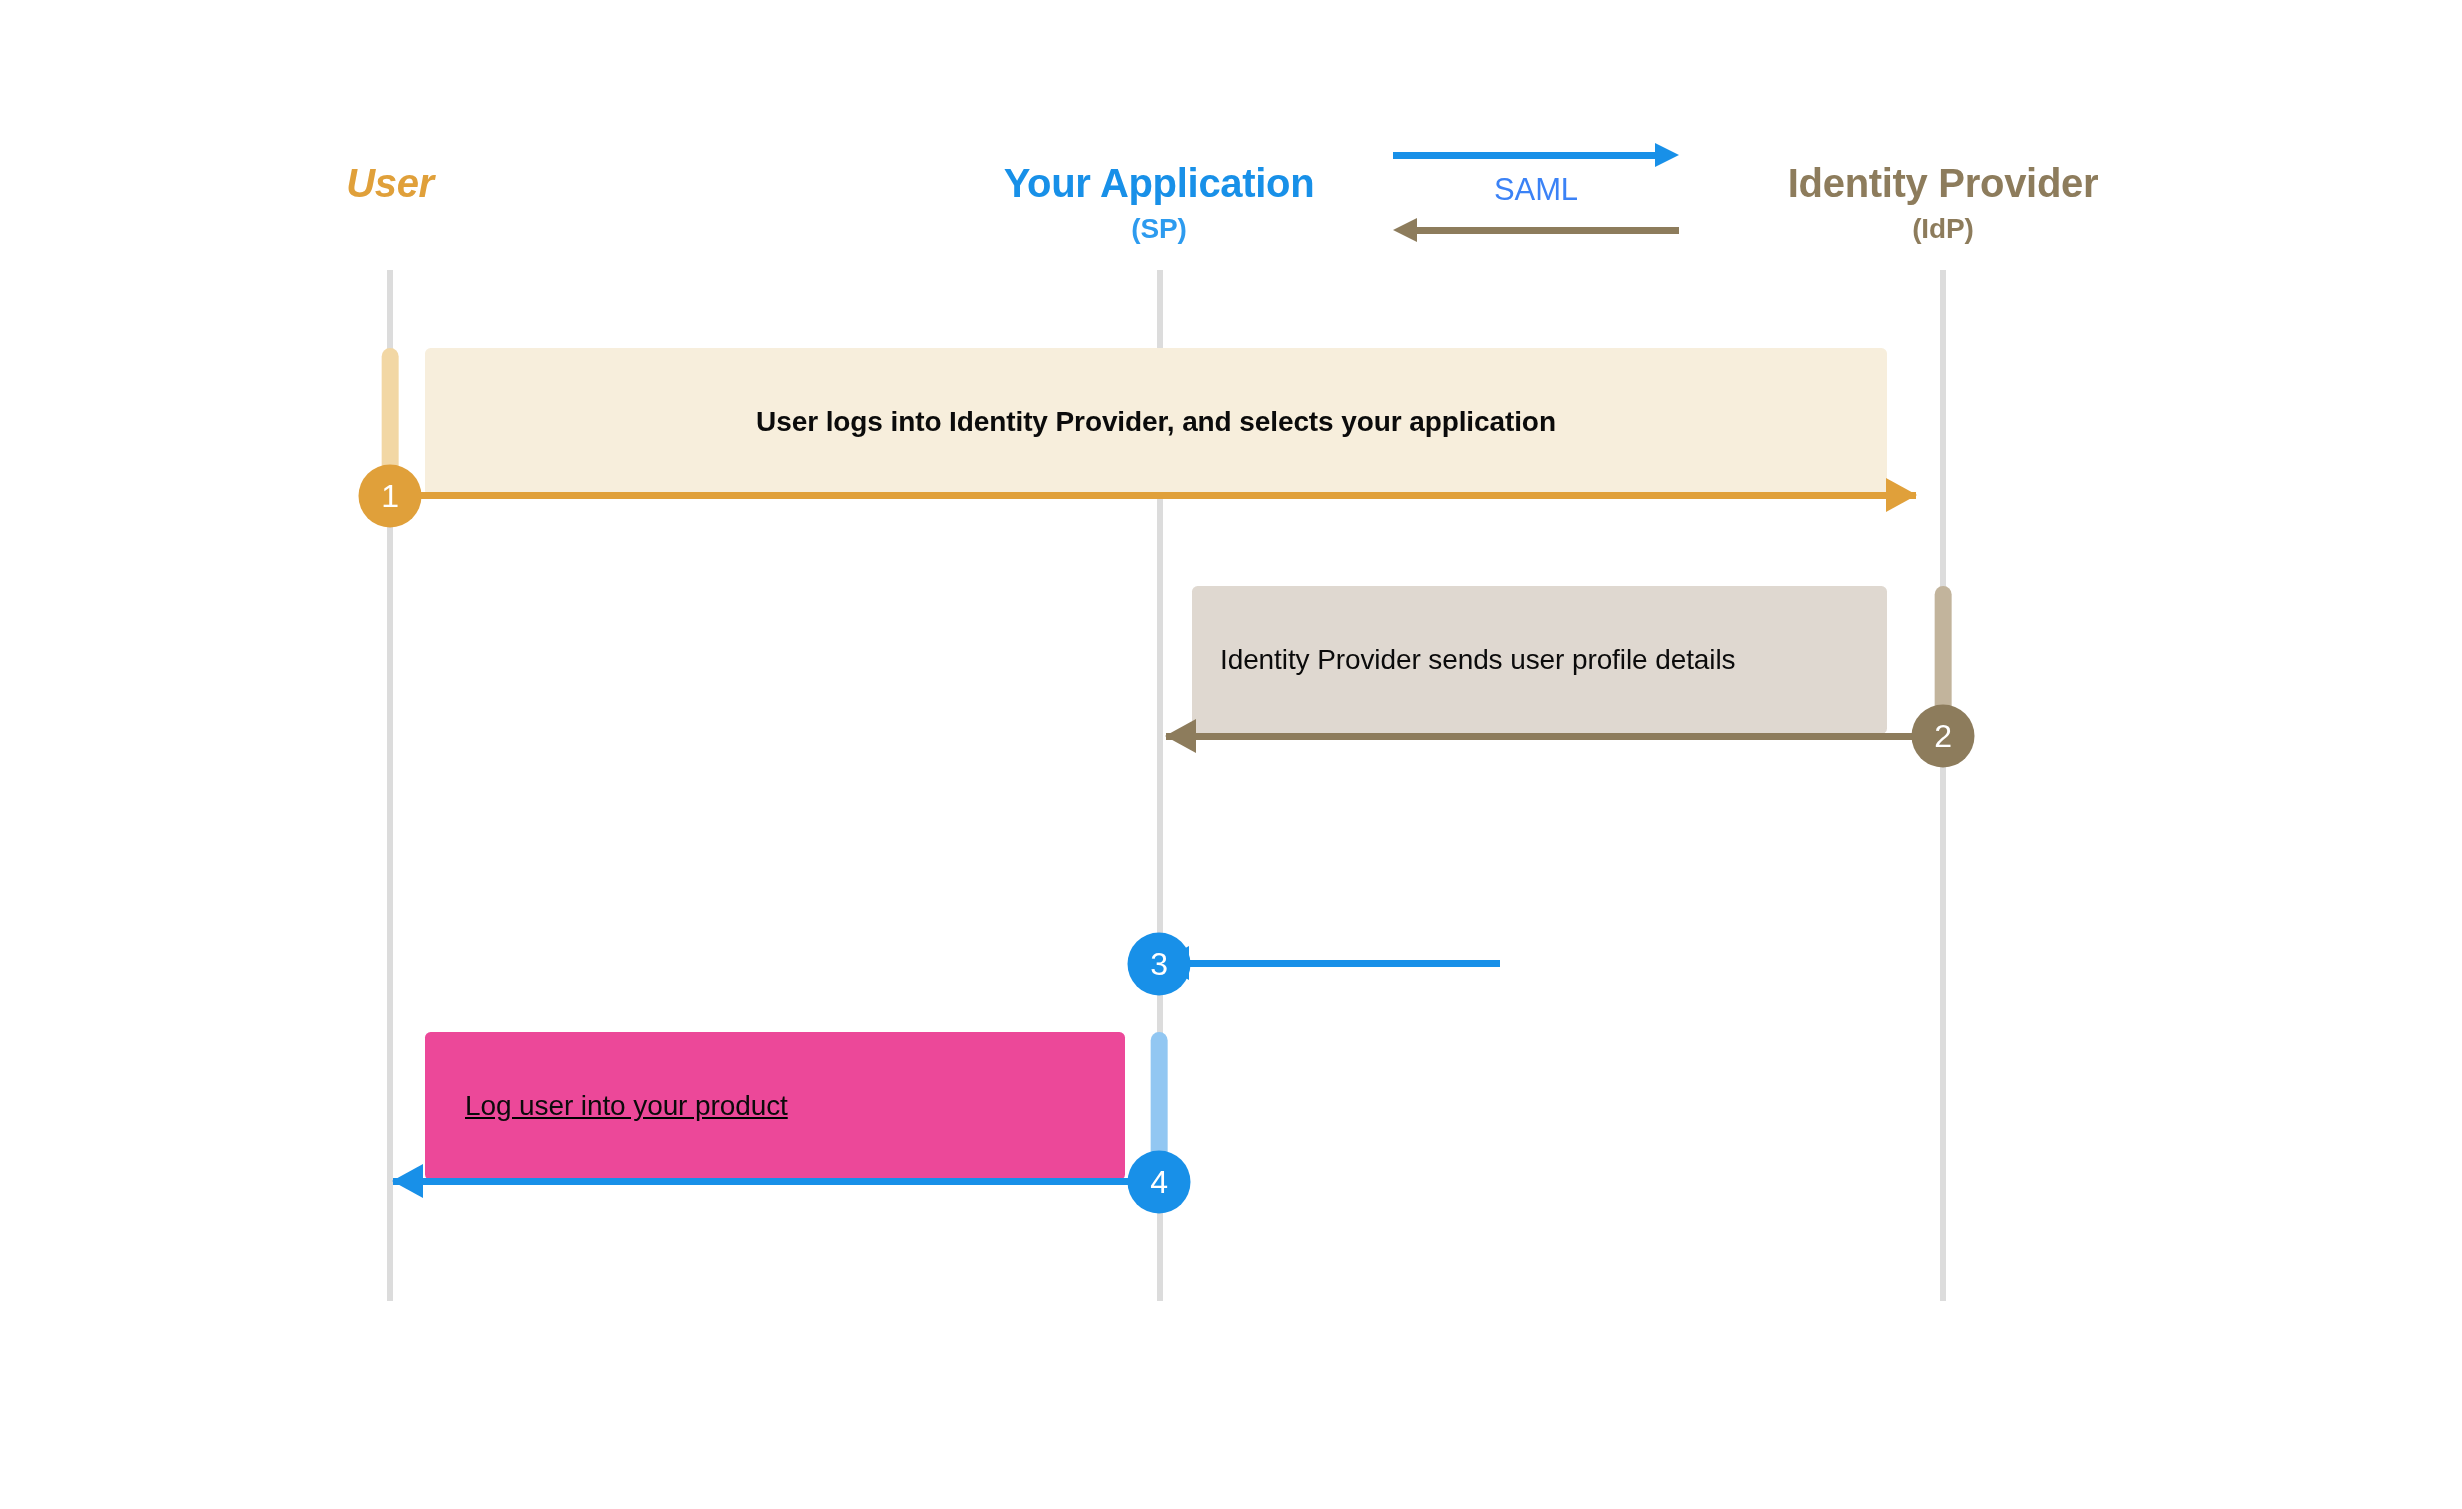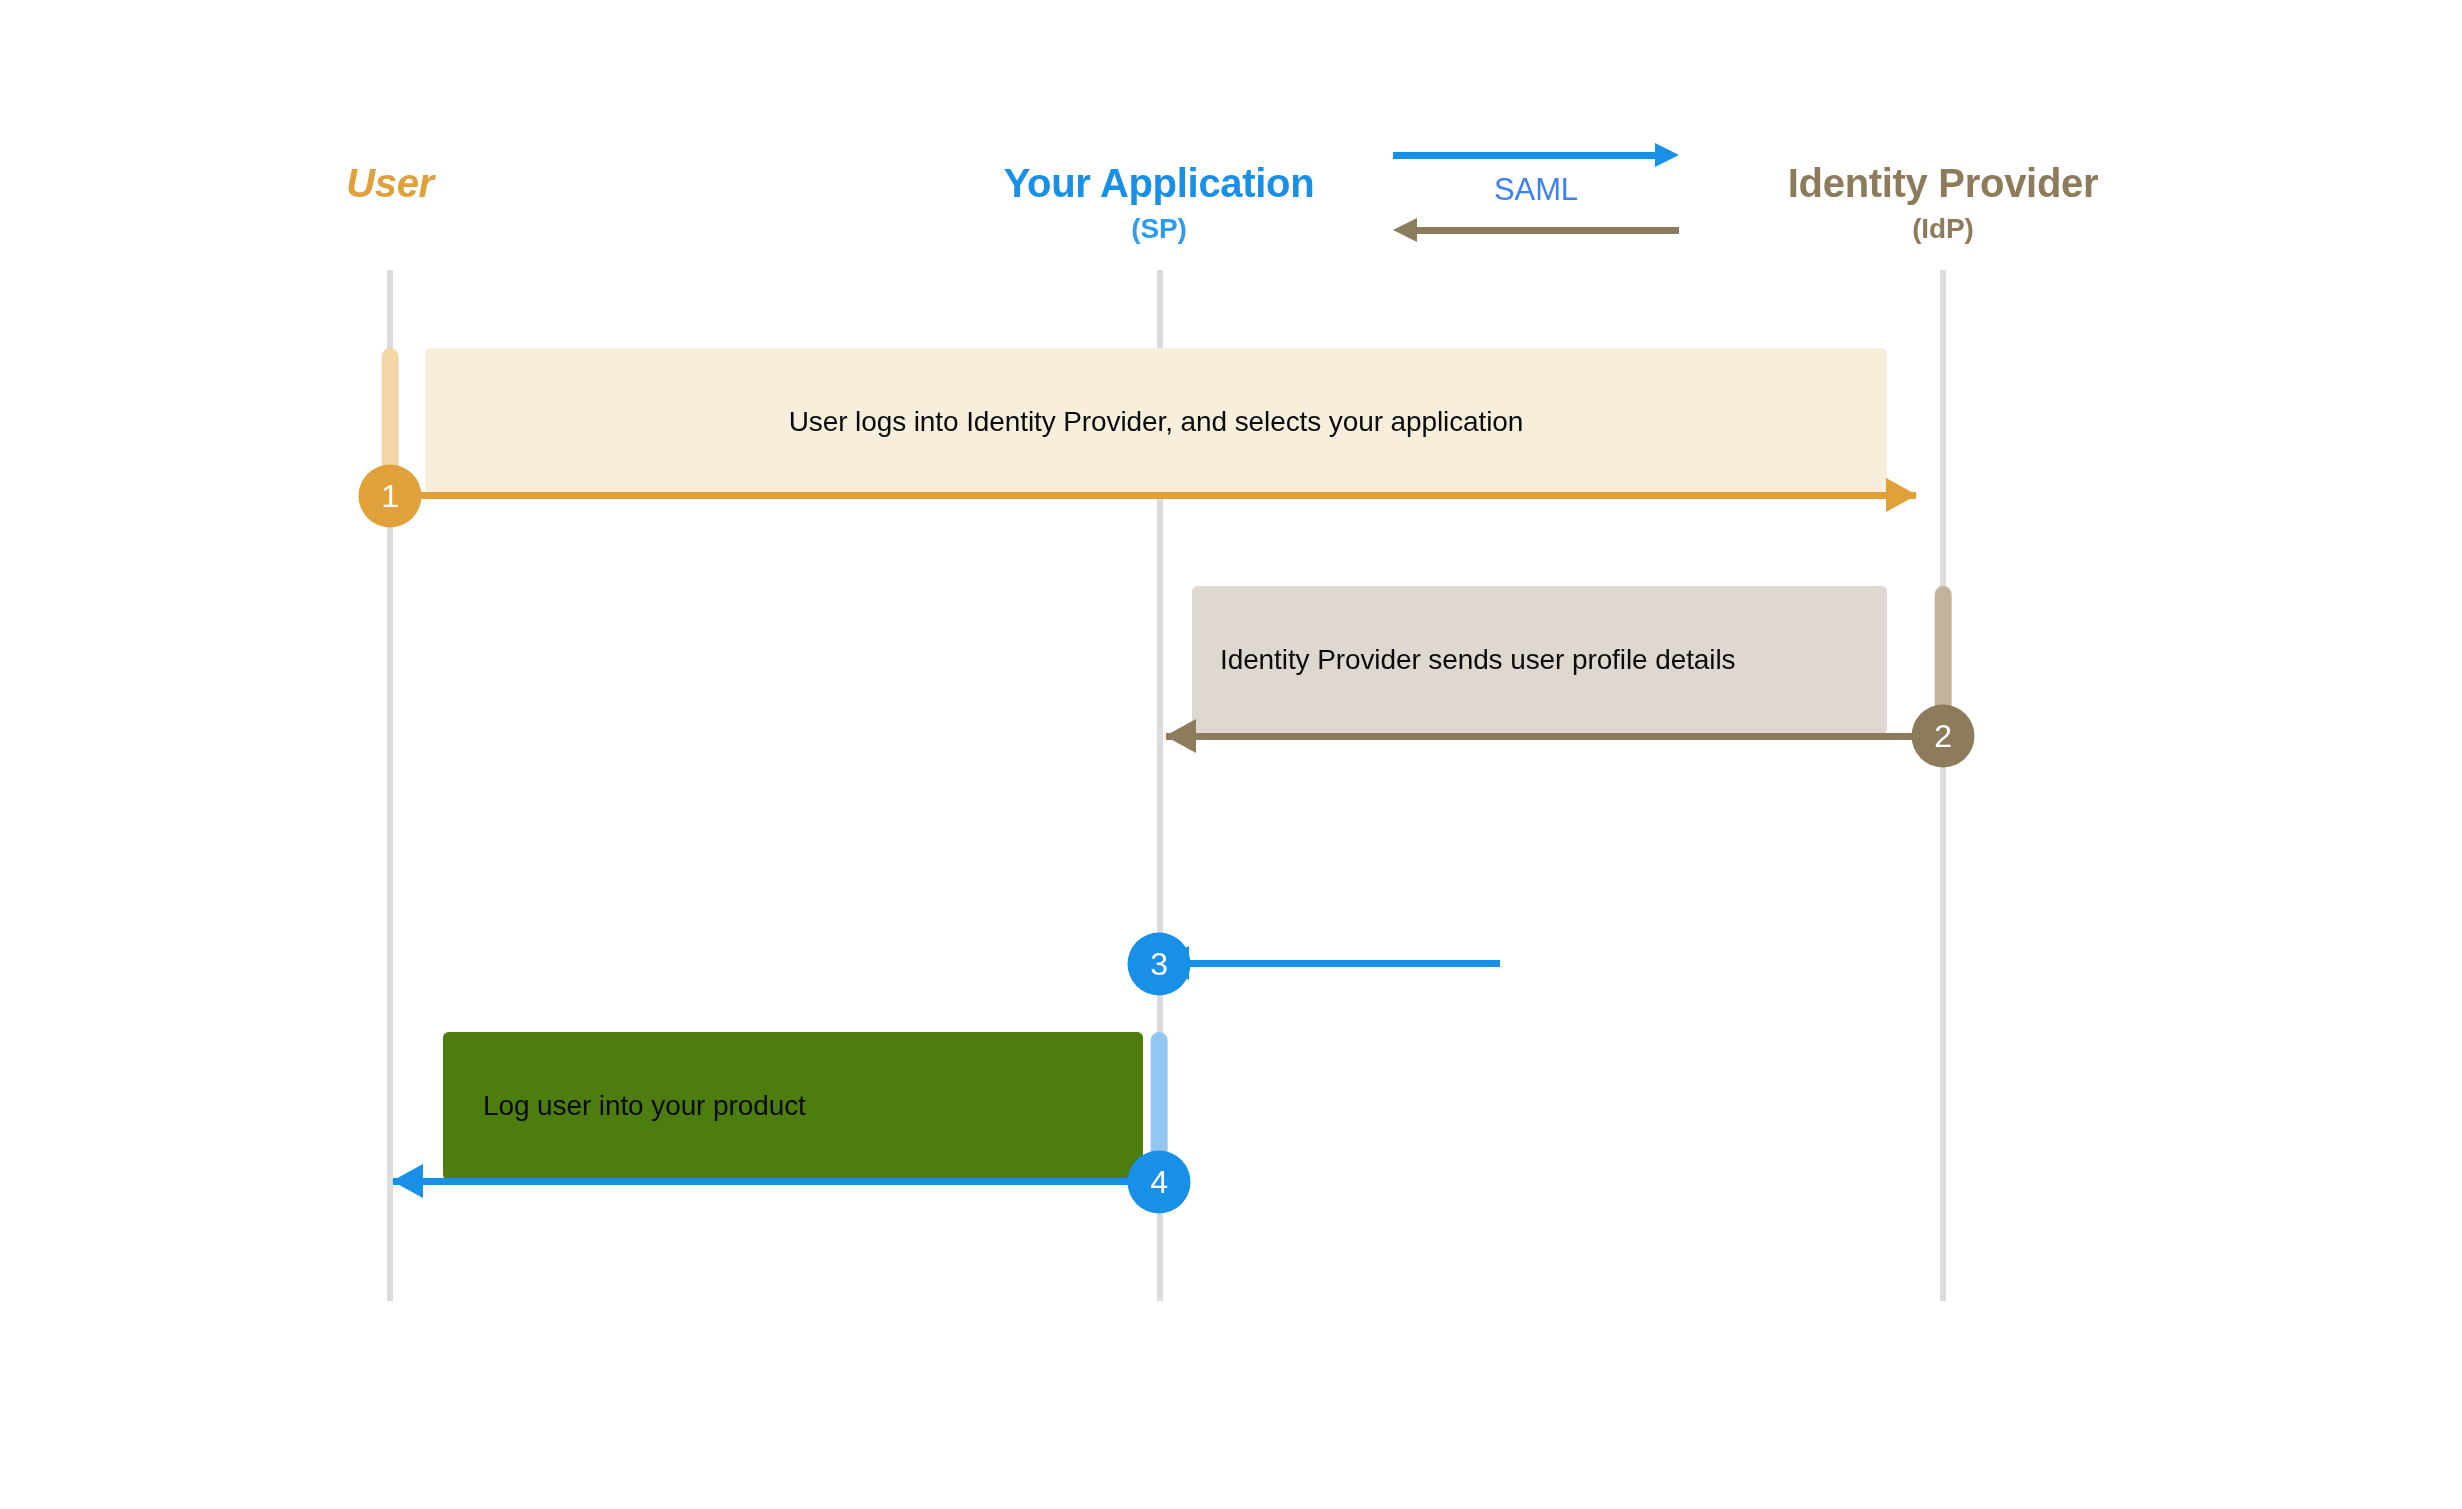--- a/index.html
+++ b/index.html
@@ -116,21 +116,21 @@
     border-radius: 5.6px;
     display: flex;
     align-items: center;
   }
   .banner .text {
     font-size: 28px;
     color: #0B0B0B;
     line-height: 1.45;
     letter-spacing: -0.1px;
   }
-  .banner.center { justify-content: center; }
+  .banner.center { justify-content: center; font-weight: bold; }
   .banner.center .text { text-align: center; }
   .banner.leftal { justify-content: flex-start; }
   .banner.leftal .text { text-align: left; }
 
   
   .banner.outlined {
     border: 3.5px solid #1890E8;
     background: #E6F2FC;
     border-radius: 9.7px;
   }
@@ -247,21 +247,21 @@
     <div class="shaft" style="background:#1890E8;"></div>
     <div class="head"></div>
   </div>
 
   <div class="step-circle" style="left:1159px; top:964px; background:#1890E8;">
     <span>3</span>
   </div>
 
   <div class="activation" style="left:1159px; top:1032px; height:143px; background:#92C7F2;"></div>
 
-  <div class="banner leftal" style="left:443px; top:1032px; width:700px; height:148px; background:#4d7c0f; padding-left:40px;">
+  <div class="banner leftal" style="left:425px; top:1032px; width:700px; height:148px; background:#ec4899; padding-left:40px;text-decoration:underline;">
     <span class="text">Log user into your product</span>
   </div>
 
   <div class="msg-arrow to-left" style="left:393px; width:767px; top:1178px; color:#1890E8;">
     <div class="shaft" style="background:#1890E8;"></div>
     <div class="head"></div>
   </div>
 
   <div class="step-circle" style="left:1159px; top:1182px; background:#1890E8;">
     <span>4</span>

